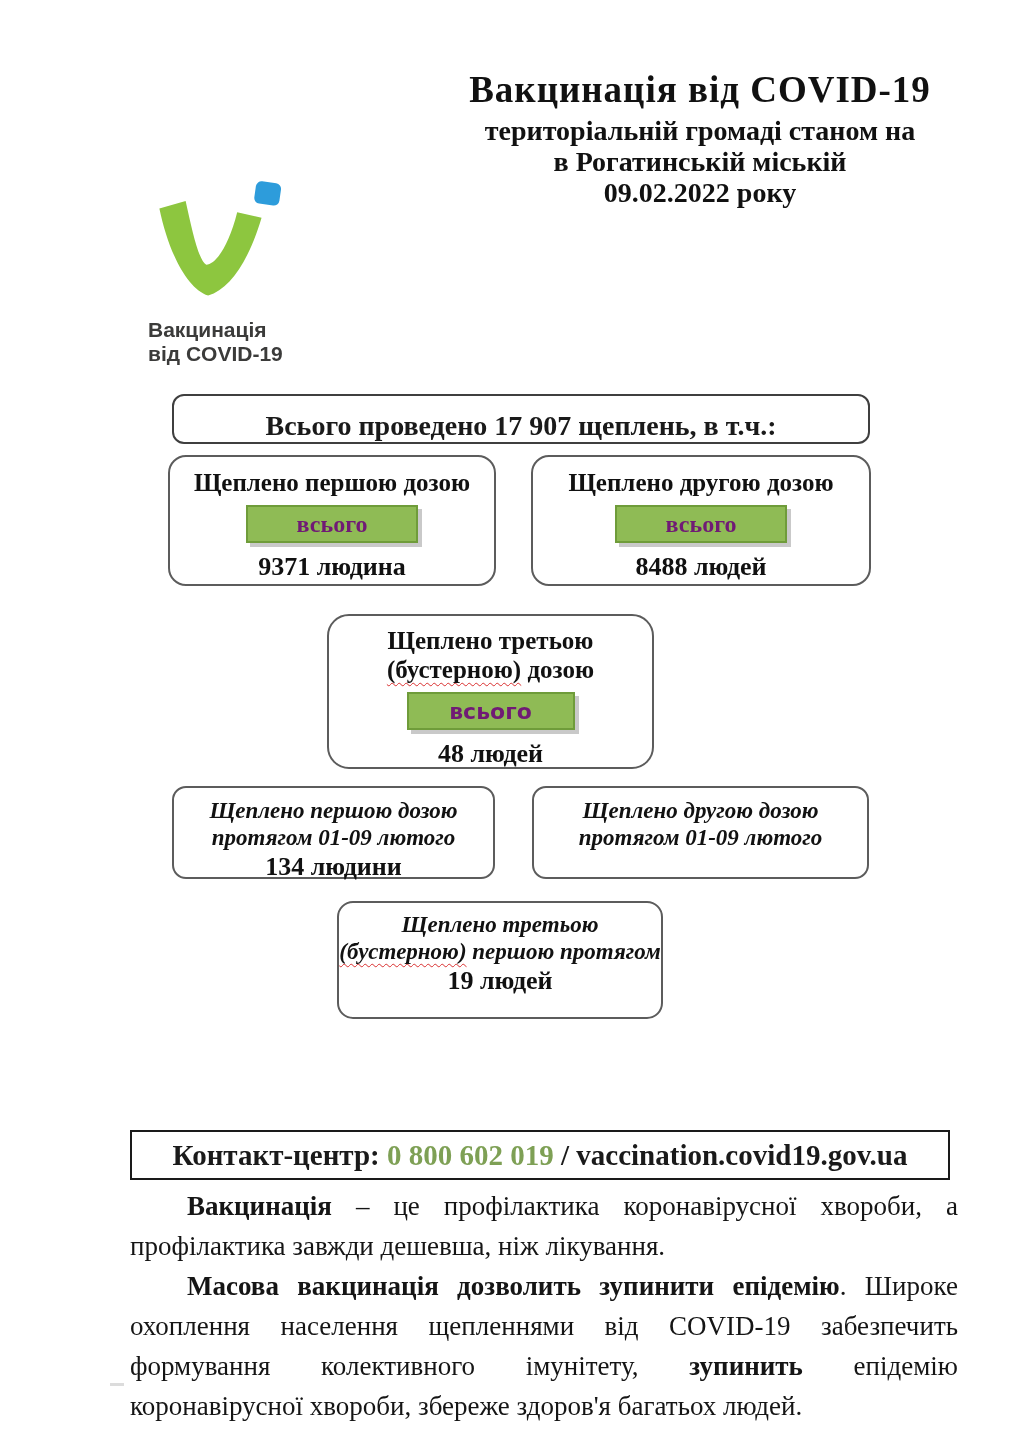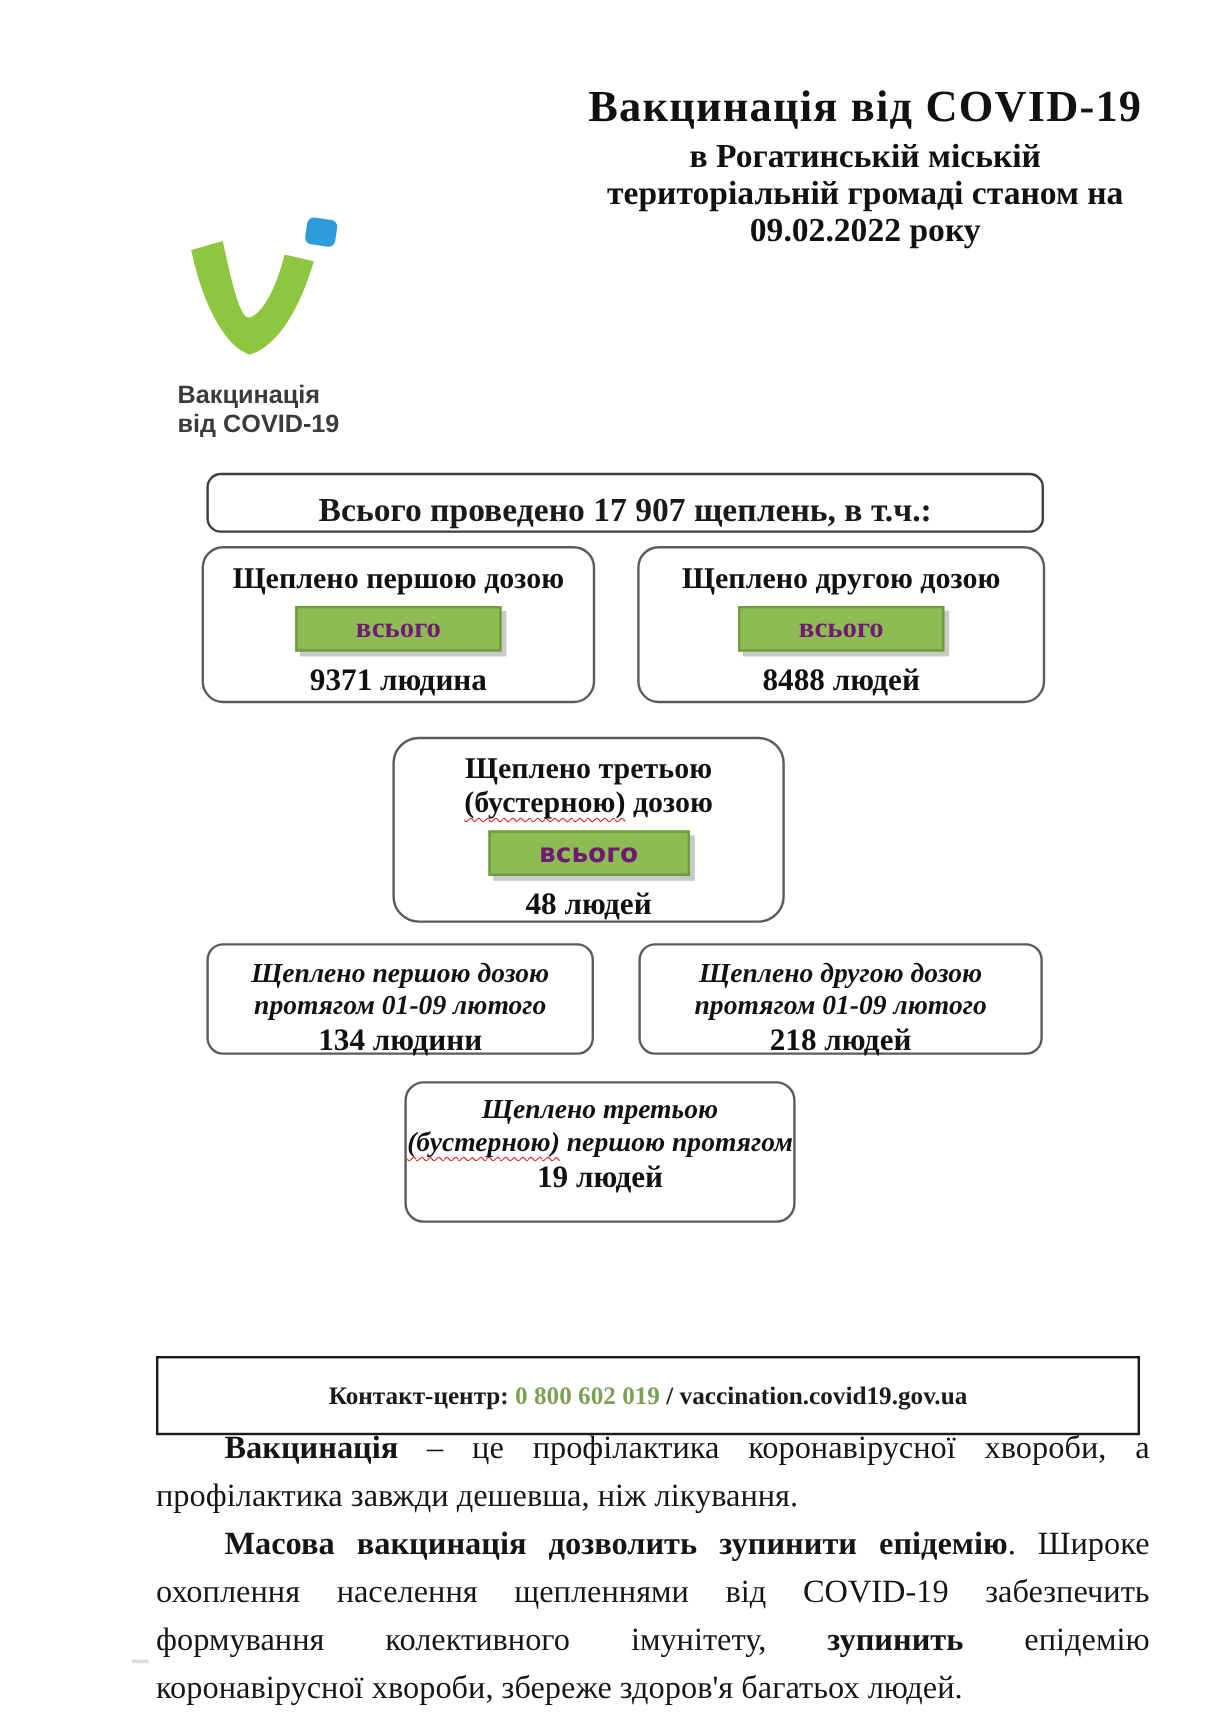--- a/index.html
+++ b/index.html
@@ -5,21 +5,21 @@
   html,body{margin:0;padding:0;background:#ffffff;}
   .page{
     position:relative;
     width:1024px;height:1440px;
     background:#ffffff;
     font-family:"Liberation Serif", serif;
     color:#1a1a1a;
     overflow:hidden;
   }
   
-  .header{position:absolute;left:441px;top:68px;width:560px;text-align:center;}
+  .header{position:absolute;left:420px;top:68px;width:560px;text-align:center;}
   .title{font-size:37px;font-weight:bold;letter-spacing:1px;line-height:44px;color:#111;}
   .subtitle{margin-top:3px;font-size:28px;font-weight:bold;line-height:31px;color:#111;}
   
   .logo{position:absolute;left:142px;top:180px;width:190px;}
   .logo svg{display:block;margin-left:8px;}
   .logo-label{
     margin-top:10px;margin-left:6px;
     font-family:"Liberation Sans", sans-serif;
     font-weight:bold;font-size:21px;line-height:24px;color:#3b3b3a;
   }
@@ -53,45 +53,45 @@
   .box-value{margin-top:9px;font-size:26px;font-weight:bold;color:#111;}
   .italicbox .box-title{font-style:italic;font-size:23px;line-height:27px;}
   .sq{
     text-decoration:underline wavy #d93030;
     text-decoration-thickness:1px;
     text-underline-offset:4px;
     text-decoration-skip-ink:none;
   }
   
   .contact-box{
-    position:absolute;left:130px;top:1130px;width:820px;height:66px;
+    position:absolute;left:130px;top:1130px;width:820px;height:50px;
     border:2px solid #1a1a1a;box-sizing:border-box;
     display:flex;align-items:center;justify-content:center;
-    font-size:21px;font-weight:bold;white-space:pre;
+    font-size:29px;font-weight:bold;white-space:pre;
   }
   .phone{color:#7ea055;}
   
   .bodytext{
     position:absolute;left:130px;top:1186px;width:828px;
     font-size:27px;line-height:40px;text-align:justify;color:#151515;
   }
   .bodytext p{margin:0;text-indent:57px;}
   .b{font-weight:bold;}
   .faint-dash{position:absolute;left:110px;top:1383px;width:14px;height:3px;background:#dcdcdc;}
 </style>
 </head>
 <body>
 
 <div class="page">
 
   <div class="header">
     <div class="title">Вакцинація від COVID-19</div>
     <div class="subtitle">
+      <div>територіальній громаді станом на</div>
       <div>в Рогатинській міській</div>
-      <div>територіальній громаді станом на</div>
       <div>09.02.2022 року</div>
     </div>
   </div>
 
   <div class="logo">
     <svg width="150" height="128" viewBox="0 0 160 136">
       <path d="M10,30 C 20,78 40,116 62,123 C 86,116 106,84 119,40 L 93,34 C 84,70 70,90 60,90 C 52,86 45,54 38,22 Z" fill="#8dc63f"></path>
       <rect x="112" y="2" width="27" height="24" rx="6" fill="#2d9cdb" transform="rotate(8 125 14)"></rect>
     </svg>
     <div class="logo-label">
@@ -137,21 +137,20 @@
       <div>протягом 01-09 лютого</div>
     </div>
     <div class="box-value" style="margin-top:1px;">134 людини</div>
   </div>
 
   <div class="roundbox italicbox" style="left:532px;top:786px;width:337px;height:93px;padding-top:9px;border-radius:14px;">
     <div class="box-title">
       <div>Щеплено другою дозою</div>
       <div>протягом 01-09 лютого</div>
     </div>
-    <div class="box-value" style="margin-top:1px;">218 людей</div>
   </div>
 
   <div class="roundbox italicbox" style="left:337px;top:901px;width:326px;height:118px;padding-top:8px;border-radius:16px;">
     <div class="box-title">
       <div>Щеплено третьою</div>
       <div><span class="sq">(бустерною)</span><span> першою протягом</span></div>
     </div>
     <div class="box-value" style="margin-top:1px;">19 людей</div>
   </div>
 

